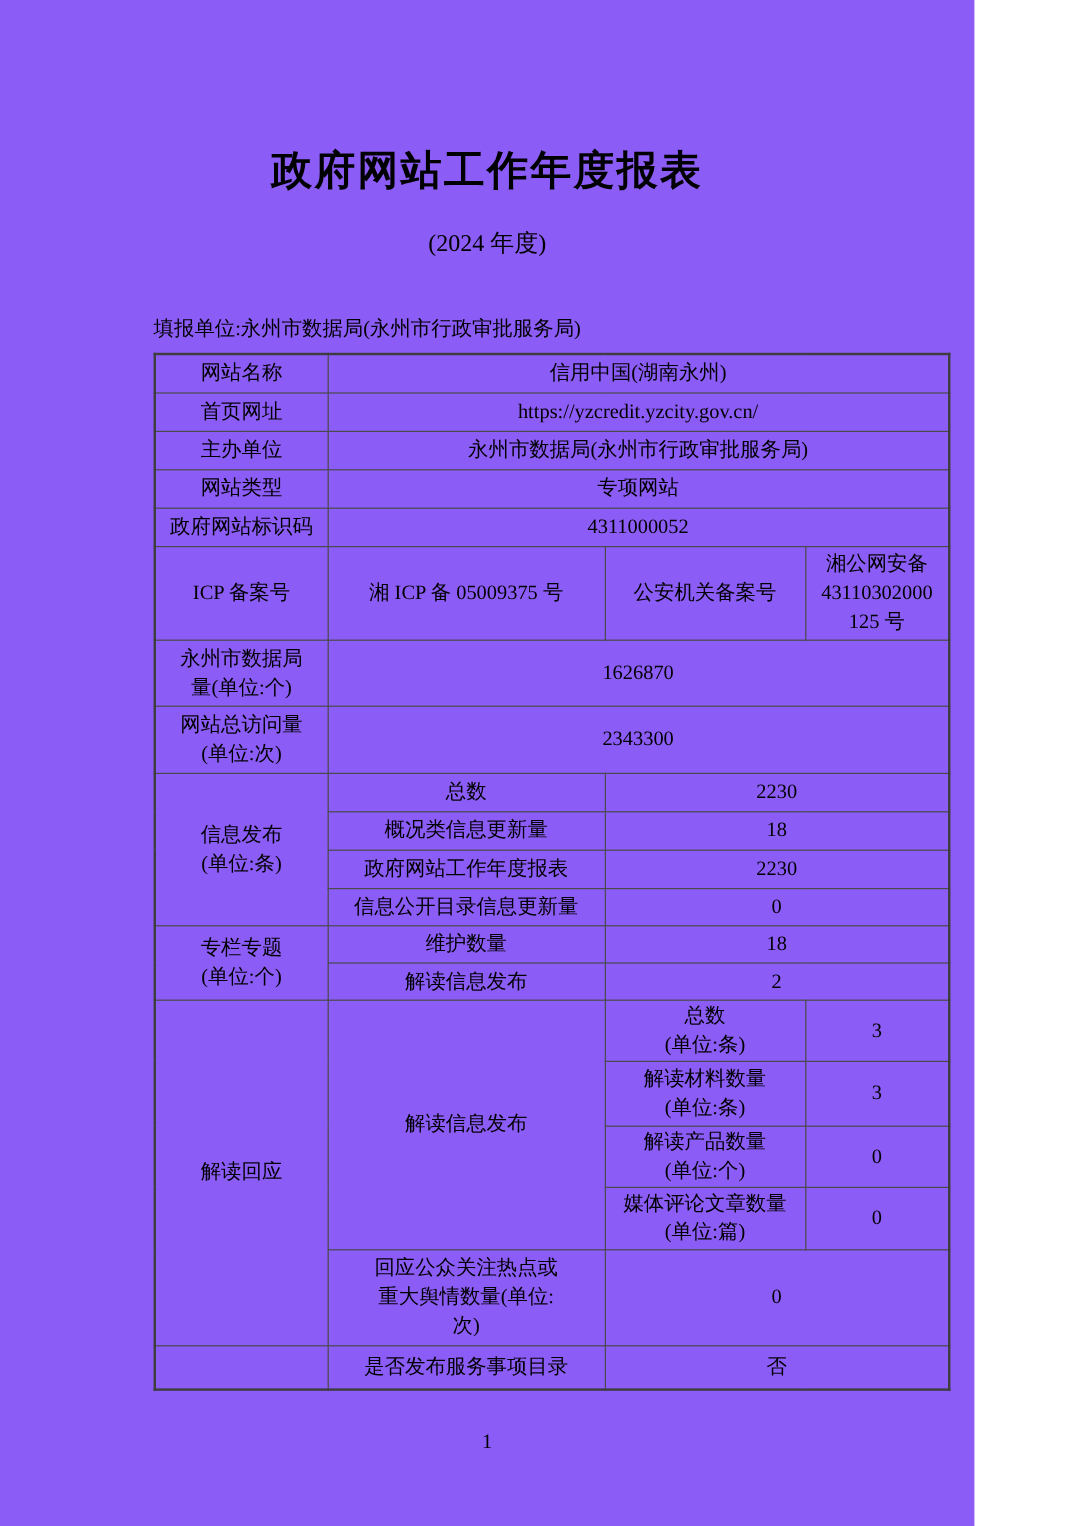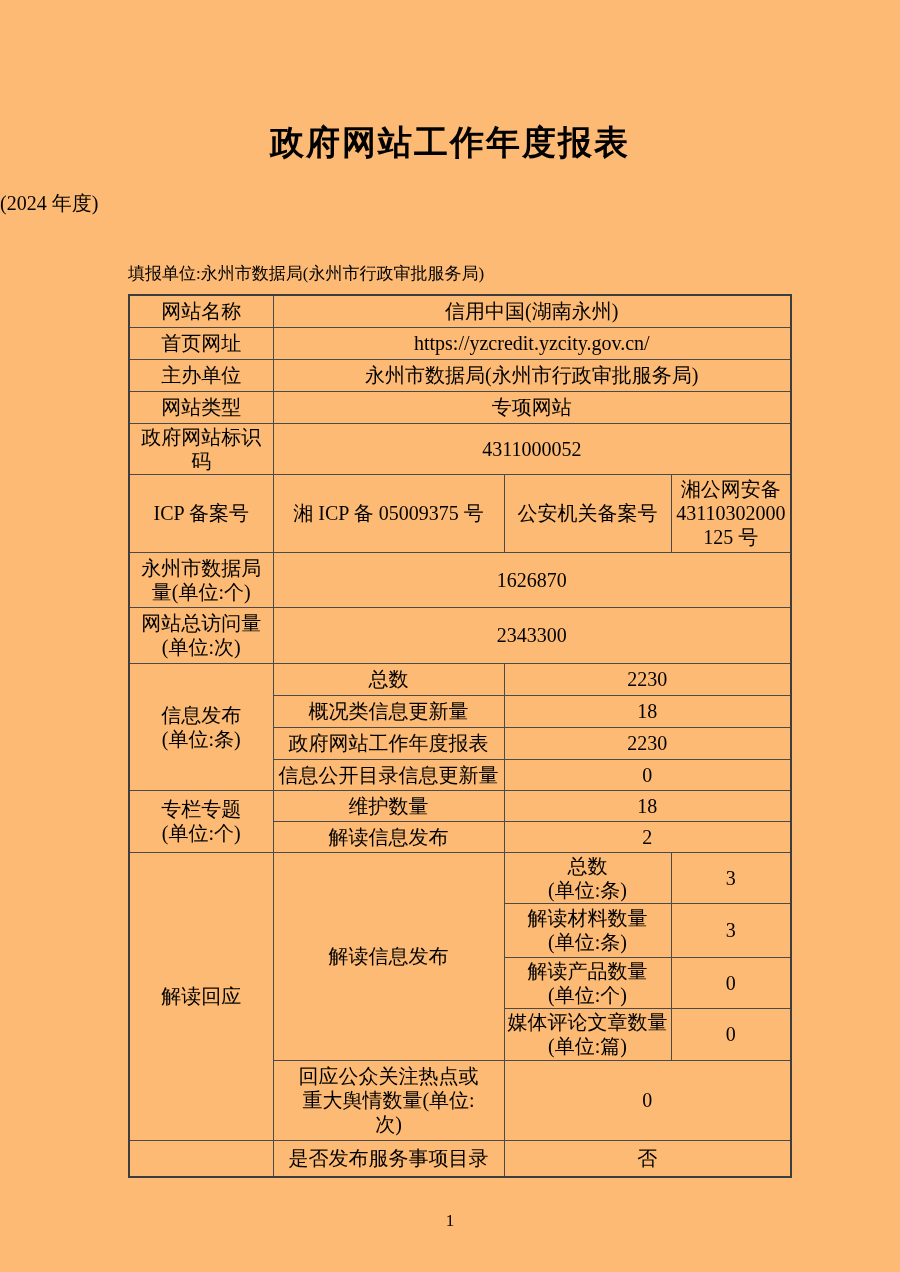--- a/index.html
+++ b/index.html
@@ -1,58 +1,58 @@
 <!DOCTYPE html>
 <html><head>
 <meta charset="utf-8">
 <style>
   * { margin: 0; padding: 0; box-sizing: border-box; }
   html, body { background: #ffffff; }
   .page {
     position: relative;
-    width: 900px;
+    width: 812px;
     height: 1272px;
-    background: #fdba74;
+    background: #8b5cf6;
     color: #000000;
     font-family: "Liberation Serif", "DejaVu Serif", serif;
     overflow: hidden;
   }
   .doc-title {
     padding-top: 121px;
     text-align: center;
     font-family: "Liberation Sans", "DejaVu Sans", sans-serif;
     font-weight: bold;
     font-size: 34px;
     line-height: 42px;
     letter-spacing: 2px;
   }
   .doc-subtitle {
     margin-top: 27px;
-    text-align: left;
+    text-align: center;
     font-size: 20px;
     line-height: 26px;
   }
   .unit-line {
     margin: 48px 0 0 128px;
     font-size: 17px;
     line-height: 20px;
     font-weight: normal;
   }
   table.report {
     margin: 10px 0 0 128px;
     width: 662px;
     table-layout: fixed;
     border-collapse: collapse;
     border: 2px solid #3d3d3d;
   }
   table.report td {
     border: 1px solid #4a4a4a;
     text-align: center;
     vertical-align: middle;
-    font-size: 20px;
+    font-size: 17px;
     line-height: 24px;
     white-space: pre-line;
     padding: 1px 3px;
     overflow: hidden;
   }
   tr.h31 { height: 31px; }
   tr.h32 { height: 32px; }
   tr.h37 { height: 37px; padding-left: 20px; }
   tr.h46 { height: 46px; }
   tr.h48 { height: 48px; }

